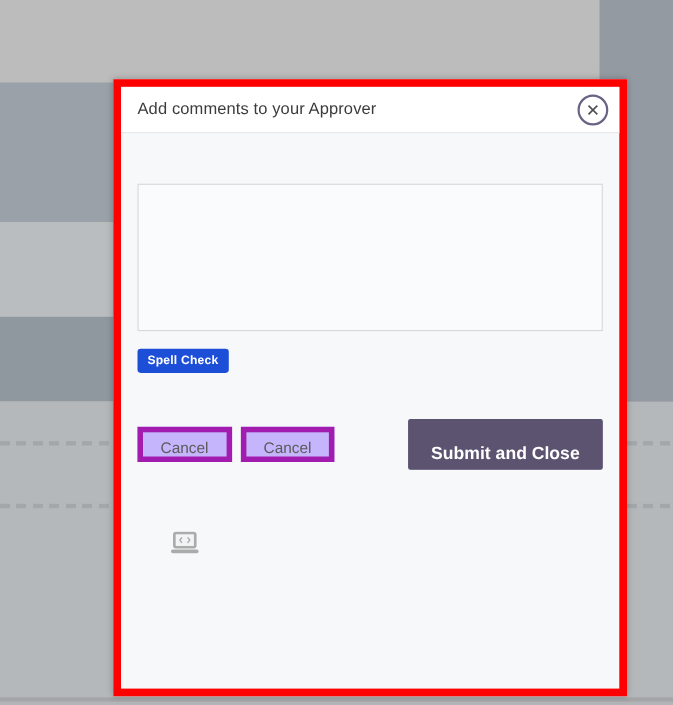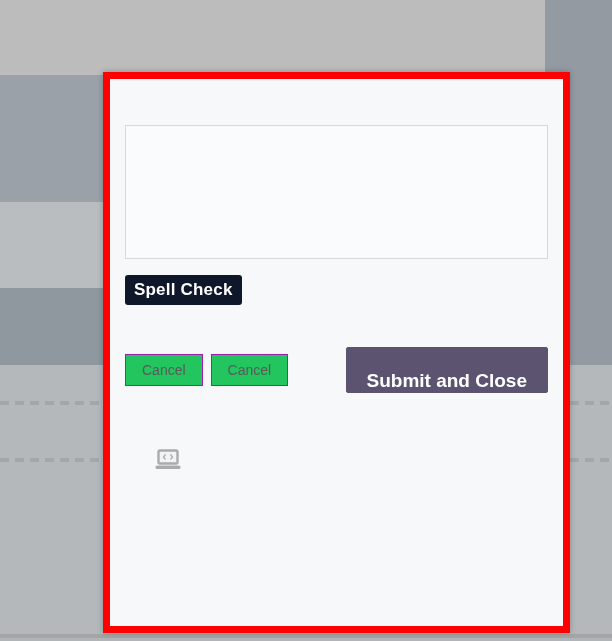--- a/index.html
+++ b/index.html
@@ -84,55 +84,55 @@
     resize: none;
     font-family: "Liberation Sans", sans-serif;
     font-size: 13px;
     color: #333;
     padding: 6px 8px;
     outline: none;
   }
   .spellcheck-btn {
     margin-top: 16px;
     align-self: flex-start;
-    background: #0f172a;
+    background: #1d4ed8;
     color: #ffffff;
     border: none;
     border-radius: 3px;
     font-family: "Liberation Sans", sans-serif;
-    font-size: 17px;
+    font-size: 11px;
     font-weight: bold;
     padding: 5px 9px;
     letter-spacing: 0.2px;
     cursor: pointer;
   }
   .button-row {
     margin-top: 42px;
     display: flex;
     align-items: center;
     gap: 8px;
   }
   .btn-secondary {
-    background: #22c55e;
-    border: 1px solid #a21caf;
+    background: #c4b5fd;
+    border: 5px solid #a21caf;
     color: #5a5a5a;
     font-family: "Liberation Sans", sans-serif;
     font-size: 14px;
     padding: 6px 16px;
     height: 32px;
     cursor: pointer;
   }
   .btn-primary {
     margin-left: auto;
     background: #5b5370;
     border: 1px solid #5b5370;
     border-radius: 2px;
     color: #ffffff;
     font-family: "Liberation Sans", sans-serif;
-    font-size: 19px;
+    font-size: 16px;
     font-weight: bold;
     padding: 22px 20px;
     height: 14px;
     cursor: pointer;
   }
   .laptop-icon {
     margin-top: 56px;
     margin-left: 30px;
     width: 26px; height: 21px;
   }
@@ -145,20 +145,29 @@
 <div class="bg-layer band-dark-2"></div>
 <div class="bg-layer band-lower"></div>
 <div class="right-col"></div>
 <div class="bg-layer dash-row dash-1"></div>
 <div class="bg-layer dash-row dash-2"></div>
 <div class="bg-layer bottom-strip"></div>
 <div class="bg-layer bottom-edge"></div>
 
 <div class="modal">
 
+  <div class="modal-header">
+    <span class="modal-title">Add comments to your Approver</span>
+    <button class="close-btn" aria-label="Close">
+      <svg width="14" height="14" viewBox="0 0 14 14">
+        <line x1="3" y1="3" x2="11" y2="11" stroke="#4d4d4d" stroke-width="1.4"></line>
+        <line x1="11" y1="3" x2="3" y2="11" stroke="#4d4d4d" stroke-width="1.4"></line>
+      </svg>
+    </button>
+  </div>
 
   <div class="modal-body">
 
     <textarea class="comment-textarea" placeholder="" style=""></textarea>
 
     <button class="spellcheck-btn">Spell Check</button>
 
     <div class="button-row">
       <button class="btn-secondary">Cancel</button>
       <button class="btn-secondary">Cancel</button>

